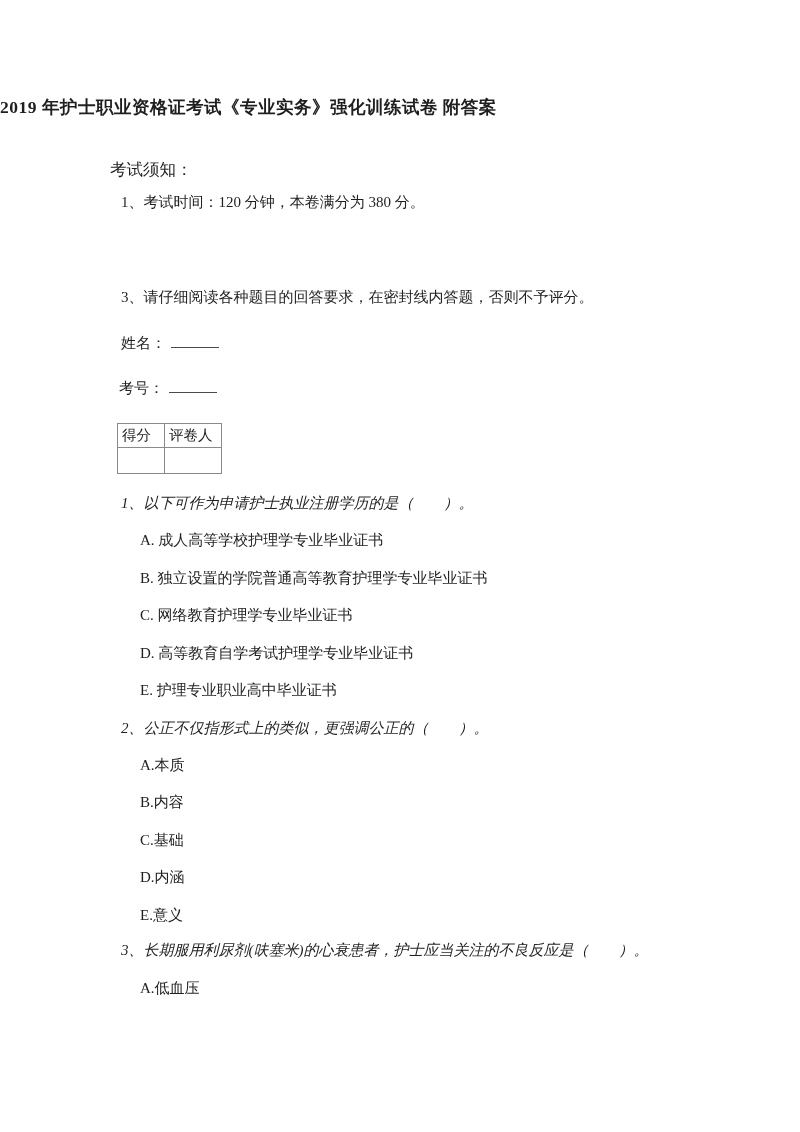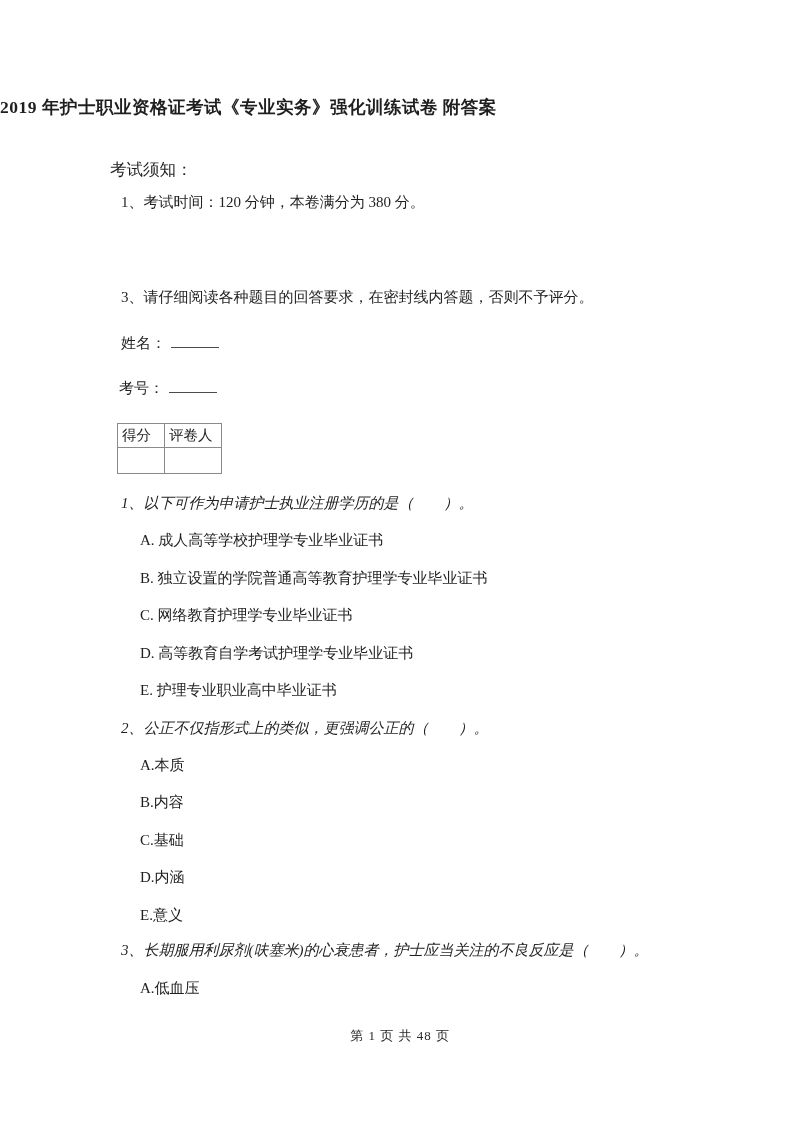--- a/index.html
+++ b/index.html
@@ -119,15 +119,14 @@
   <div class="line q" style="top:719px"><span>2、</span><span>公正不仅指形式上的类似，更强调公正的（　　）。</span></div>
   <div class="line opt" style="top:756px">A.本质</div>
   <div class="line opt" style="top:793px">B.内容</div>
   <div class="line opt" style="top:831px">C.基础</div>
   <div class="line opt" style="top:868px">D.内涵</div>
   <div class="line opt" style="top:906px">E.意义</div>
 
   <div class="line q" style="top:941px"><span>3、</span><span>长期服用利尿剂(呋塞米)的心衰患者，护士应当关注的不良反应是（　　）。</span></div>
   <div class="line opt" style="top:979px">A.低血压</div>
 
-  <div class="line footer">第 1 页 共 48 页</div>
 
 </div>
 
 </body></html>

